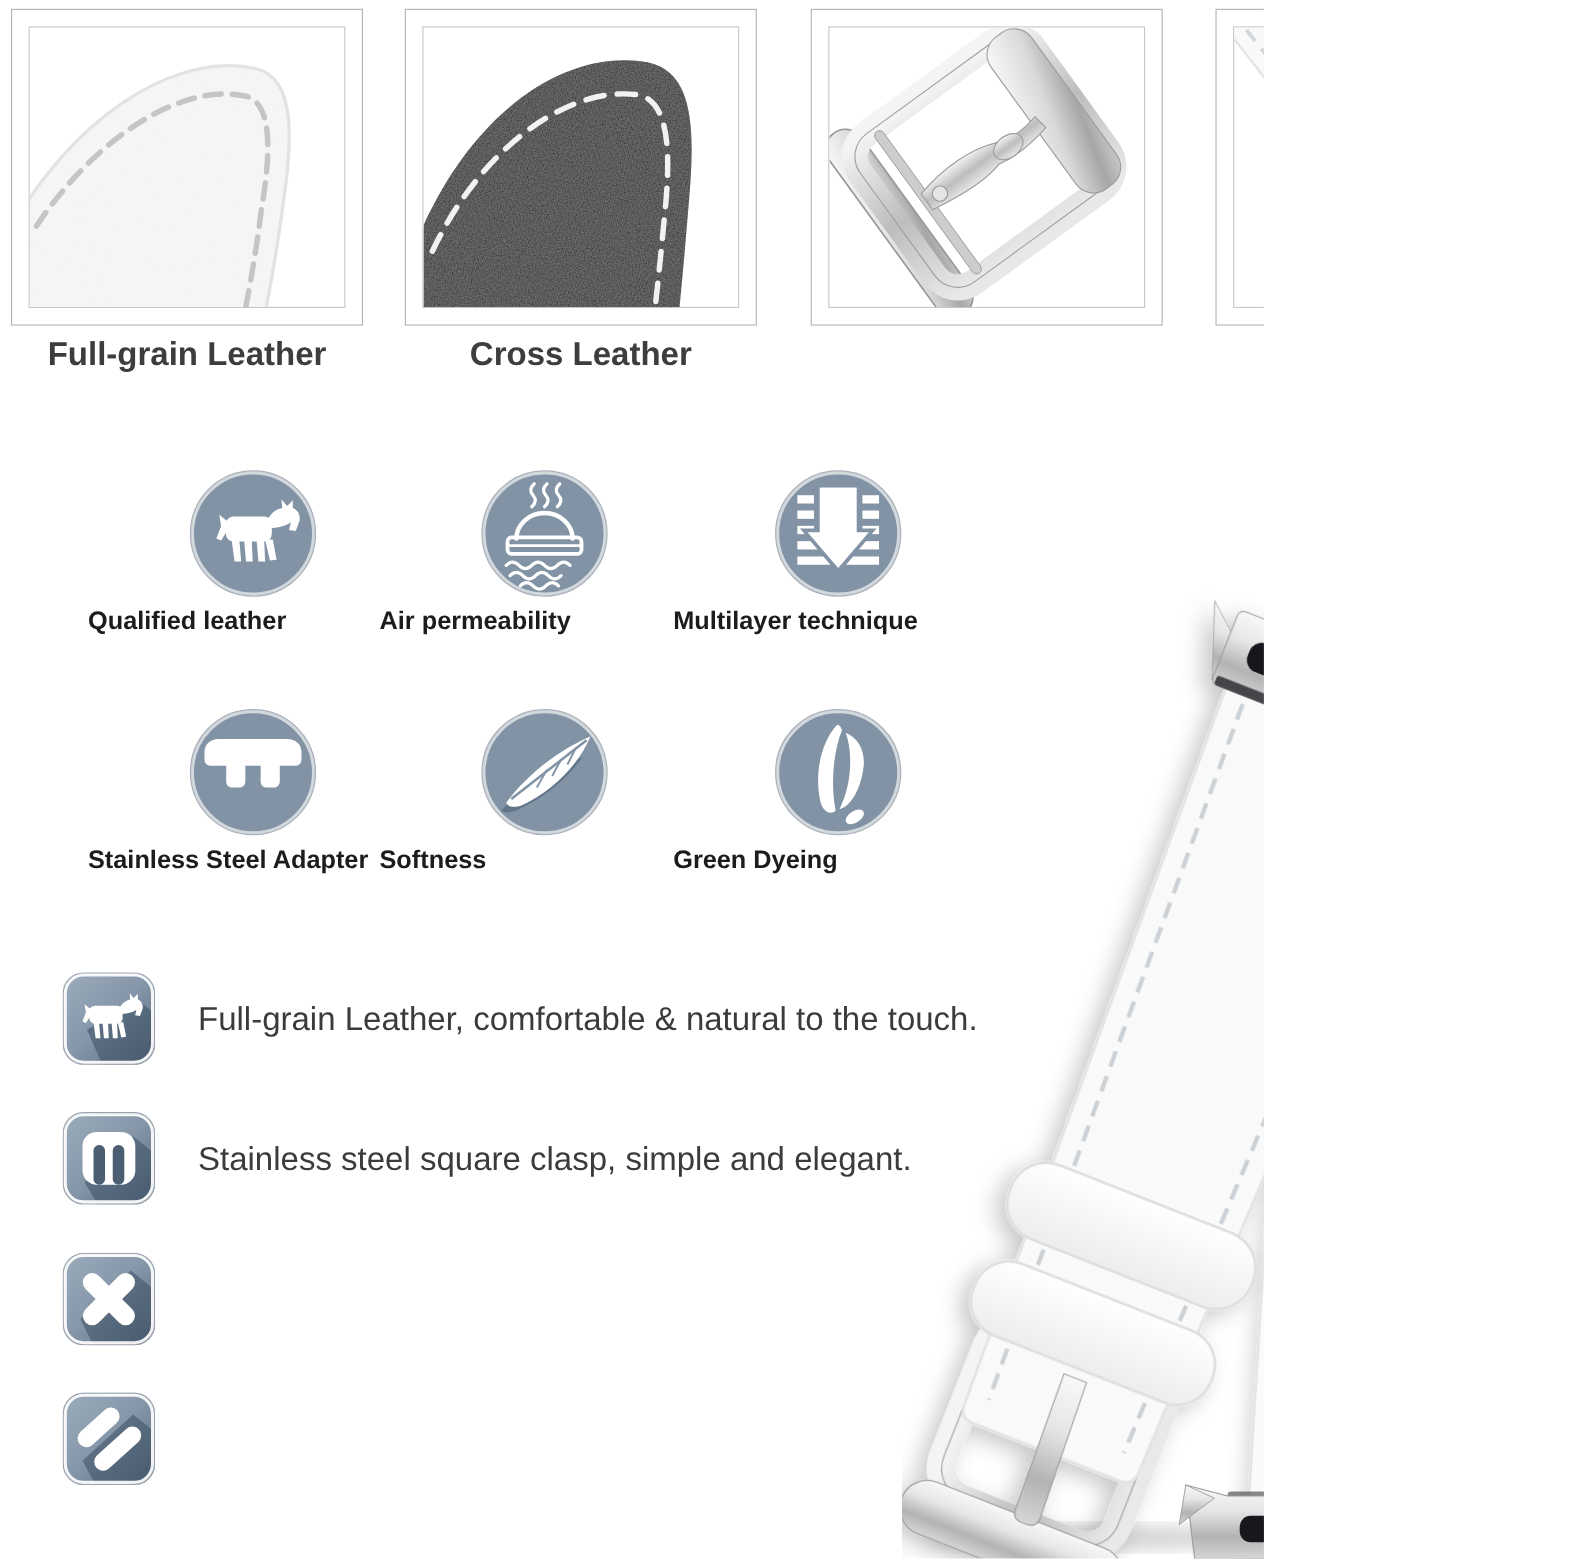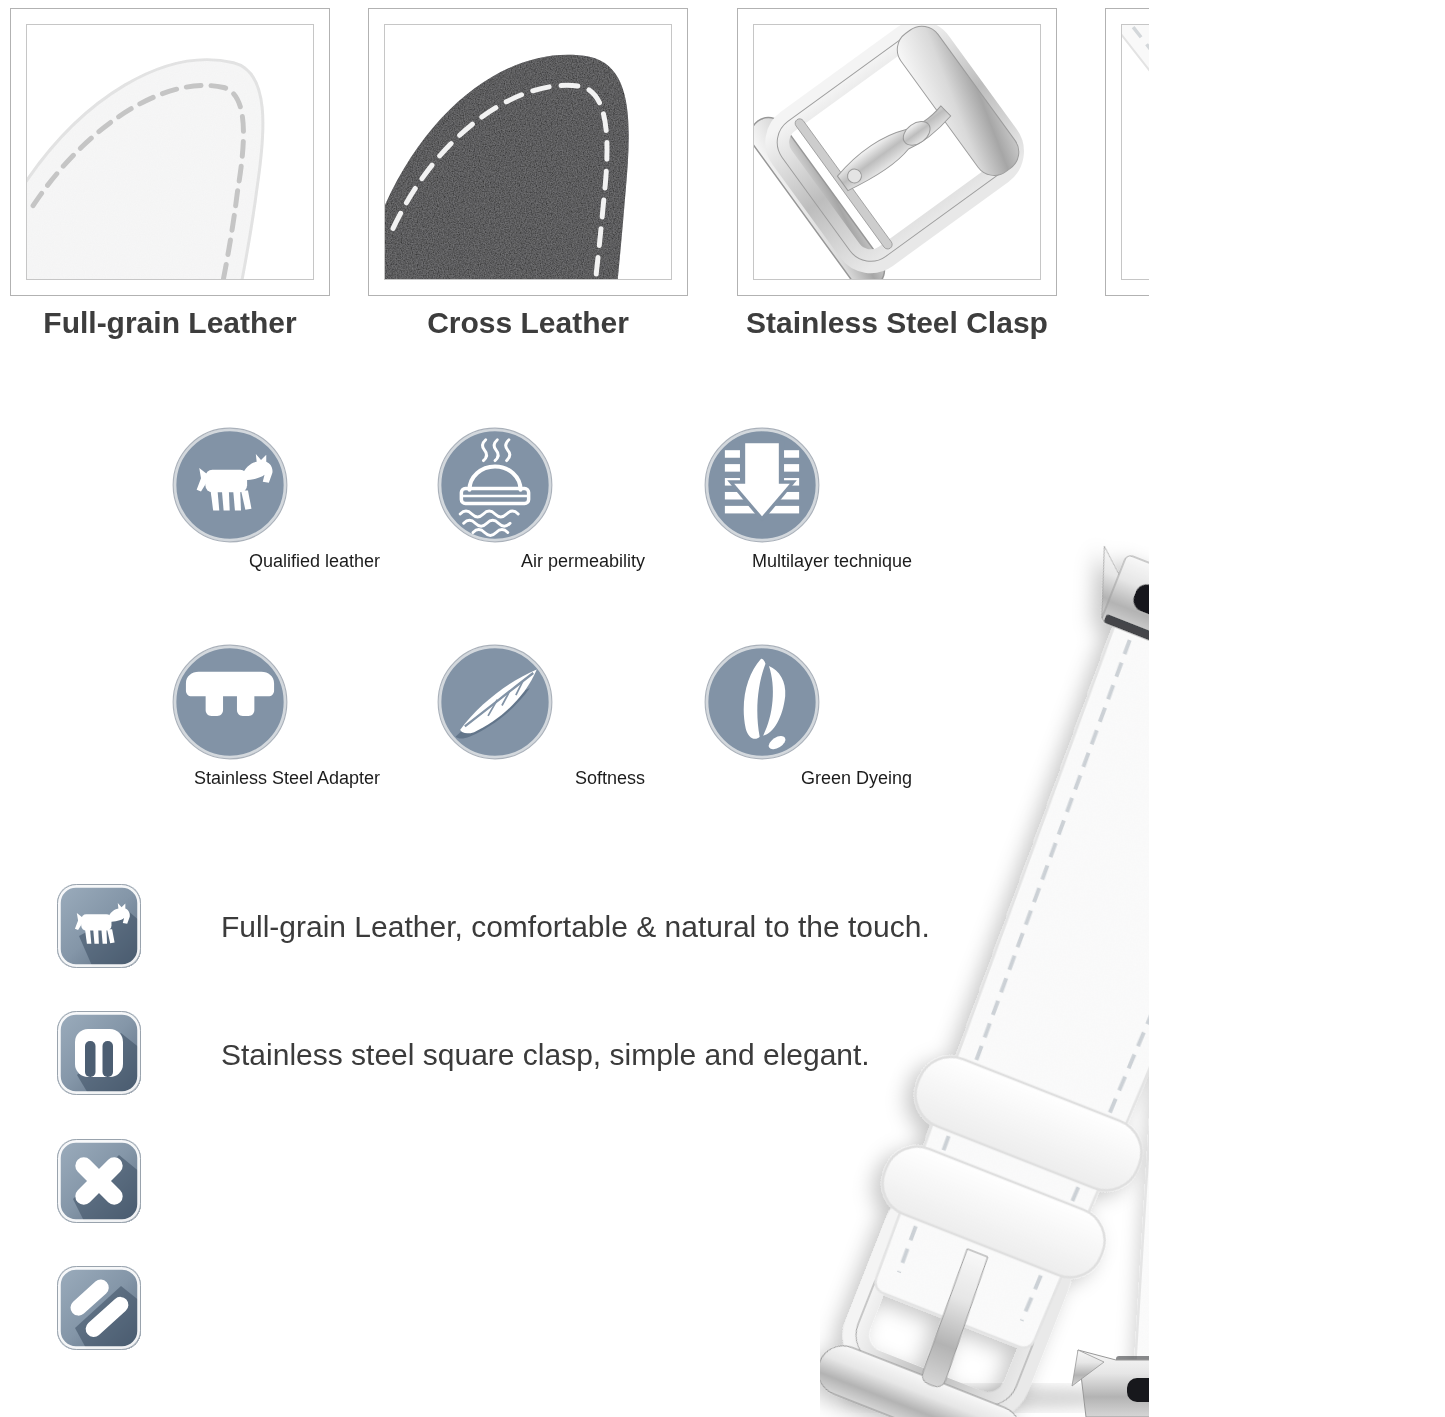--- a/index.html
+++ b/index.html
@@ -8,25 +8,25 @@
   #canvas { position:relative; width:1149px; height:1417px; background:#fff; overflow:hidden; }
 
   .fbox { position:absolute; top:8px; width:320px; height:288px; background:#fff;
           border:1px solid #b2b2b2; padding:15px; }
   .fbox-inner { width:100%; height:100%; border:1px solid #c6c6c6; overflow:hidden; background:#fff; }
   .fbox-inner svg { display:block; }
   .fbox-label { position:absolute; top:306px; width:320px; text-align:center;
                 font-size:30px; font-weight:bold; color:#3d3d3d; }
 
   .badge { position:absolute; width:116px; height:116px; }
-  .badge-label { position:absolute; width:300px; text-align:right; white-space:nowrap;
-                 font-size:18px; font-weight:normal; color:#1c1c1c; }
+  .badge-label { position:absolute; width:300px; text-align:left; white-space:nowrap;
+                 font-size:23px; font-weight:bold; color:#1c1c1c; }
 
   .tile { position:absolute; width:84px; height:84px; }
-  .bullet-text { position:absolute; font-size:30px; color:#3b3b3b; line-height:42px;margin-left:41px; }
+  .bullet-text { position:absolute; font-size:30px; color:#3b3b3b; line-height:42px; }
 
   .photo { position:absolute; left:820px; top:350px; width:625px; height:1067px; }
 </style>
 </head>
 <body>
 
 <div id="canvas">
 
   <svg width="0" height="0" style="position:absolute" aria-hidden="true">
     <defs>
@@ -106,21 +106,20 @@
           <rect x="-96" y="-84" width="196" height="168" rx="26" fill="none" stroke="#9d9d9d" stroke-width="1"></rect>
           <rect x="58" y="-86" width="46" height="172" rx="20" fill="url(#b3v)" stroke="#9d9d9d" stroke-width="1"></rect>
           <rect x="-66" y="-80" width="9" height="160" rx="4.5" fill="#cdcdcd" stroke="#999999" stroke-width="0.8"></rect>
           <path d="M-62,-10 C-30,-18 0,-16 20,-8 C34,-2 48,-2 64,-6 L66,8 C48,12 30,14 12,10 C-10,16 -40,12 -62,8 Z" fill="url(#b3h)" stroke="#9a9a9a" stroke-width="1"></path>
           <ellipse cx="28" cy="2" rx="15" ry="10" fill="url(#b3h)" stroke="#9a9a9a" stroke-width="1"></ellipse>
           <circle cx="-48" cy="0" r="7" fill="#e4e4e4" stroke="#9a9a9a" stroke-width="1"></circle>
         </g>
       </svg>
     </div>
   </div>
-  <div class="fbox-label" style="left:737px">Stainless Steel Clasp</div>
 
   <div class="fbox" style="left:1105px">
     <div class="fbox-inner">
       <svg width="286" height="254" viewBox="0 0 288 256">
         <defs>
           <linearGradient id="b4v" x1="0" y1="0" x2="1" y2="0">
             <stop offset="0" stop-color="#f6f6f6"></stop>
               <stop offset="0.5" stop-color="#bdbdbd"></stop>
             <stop offset="1" stop-color="#e9e9e9"></stop>
           </linearGradient>

